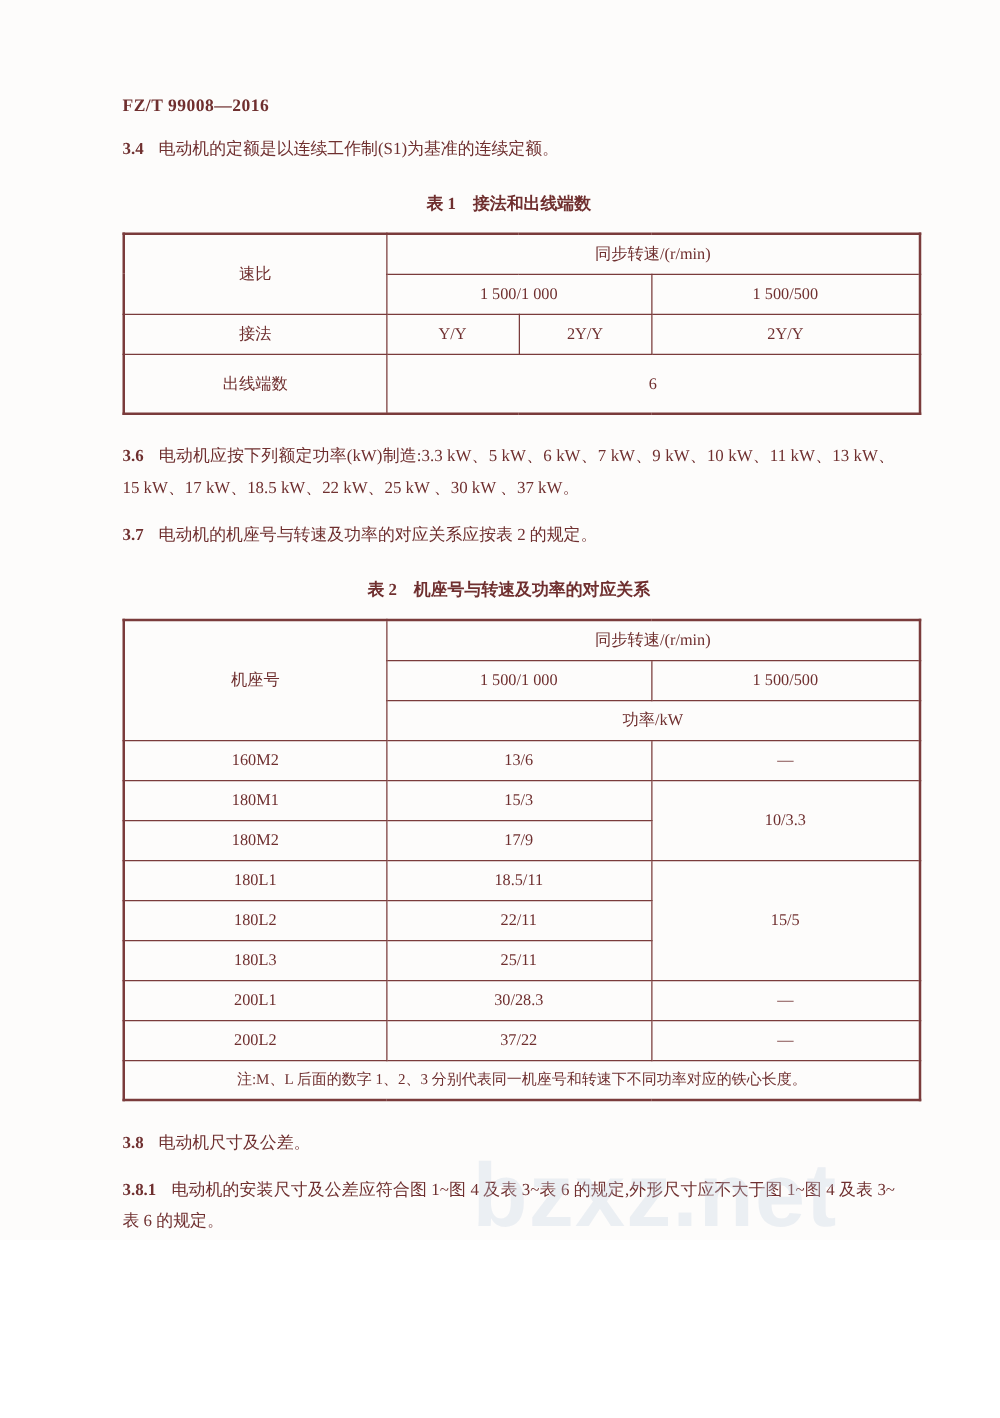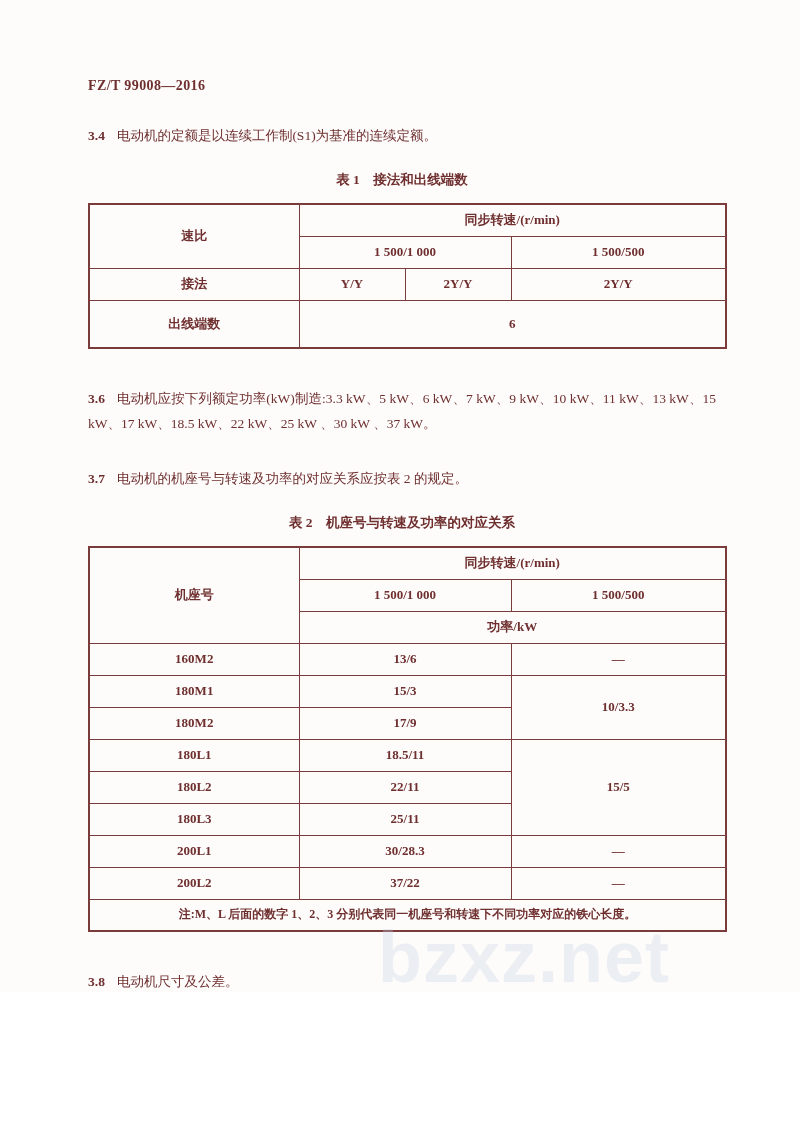--- a/index.html
+++ b/index.html
@@ -7,34 +7,35 @@
 
   .page {
     position: relative;
     width: 800px;
     height: 992px;
     background: #fdfcfb;
     font-family: "Liberation Serif", "DejaVu Serif", serif;
     color: #6f2f2f;
     overflow: hidden;
     box-sizing: border-box;
+    padding-left: 10px;
   }
 
   .content {
     padding: 78px 84px 0 88px;
   }
 
   .doc-number {
     font-weight: bold;
     font-size: 14px;
     letter-spacing: 0.4px;
   }
 
   .para {
-    margin: 30px 0 0 0;
+    margin: 13px 0 0 0;
     font-size: 13.5px;
     line-height: 1.85;
     text-align: justify;
   }
   .para .num {
     font-weight: bold;
     margin-right: 12px;
   }
 
   .tbl-title {
@@ -51,21 +52,20 @@
     table-layout: fixed;
   }
   table.tbl td {
     border: 1px solid #7a3b3b;
     text-align: center;
     vertical-align: middle;
     font-size: 13px;
     padding: 4px 4px;
     height: 23px;
     overflow: hidden;
-    font-weight: bold;
   }
   table.tbl tr.tall td { height: 38px; }
   table.tbl td.note {
     text-align: center;
     font-size: 12px;
     padding: 6px 8px;
     height: 18px;
   }
 
   .spacer-lg { height: 8px; }

